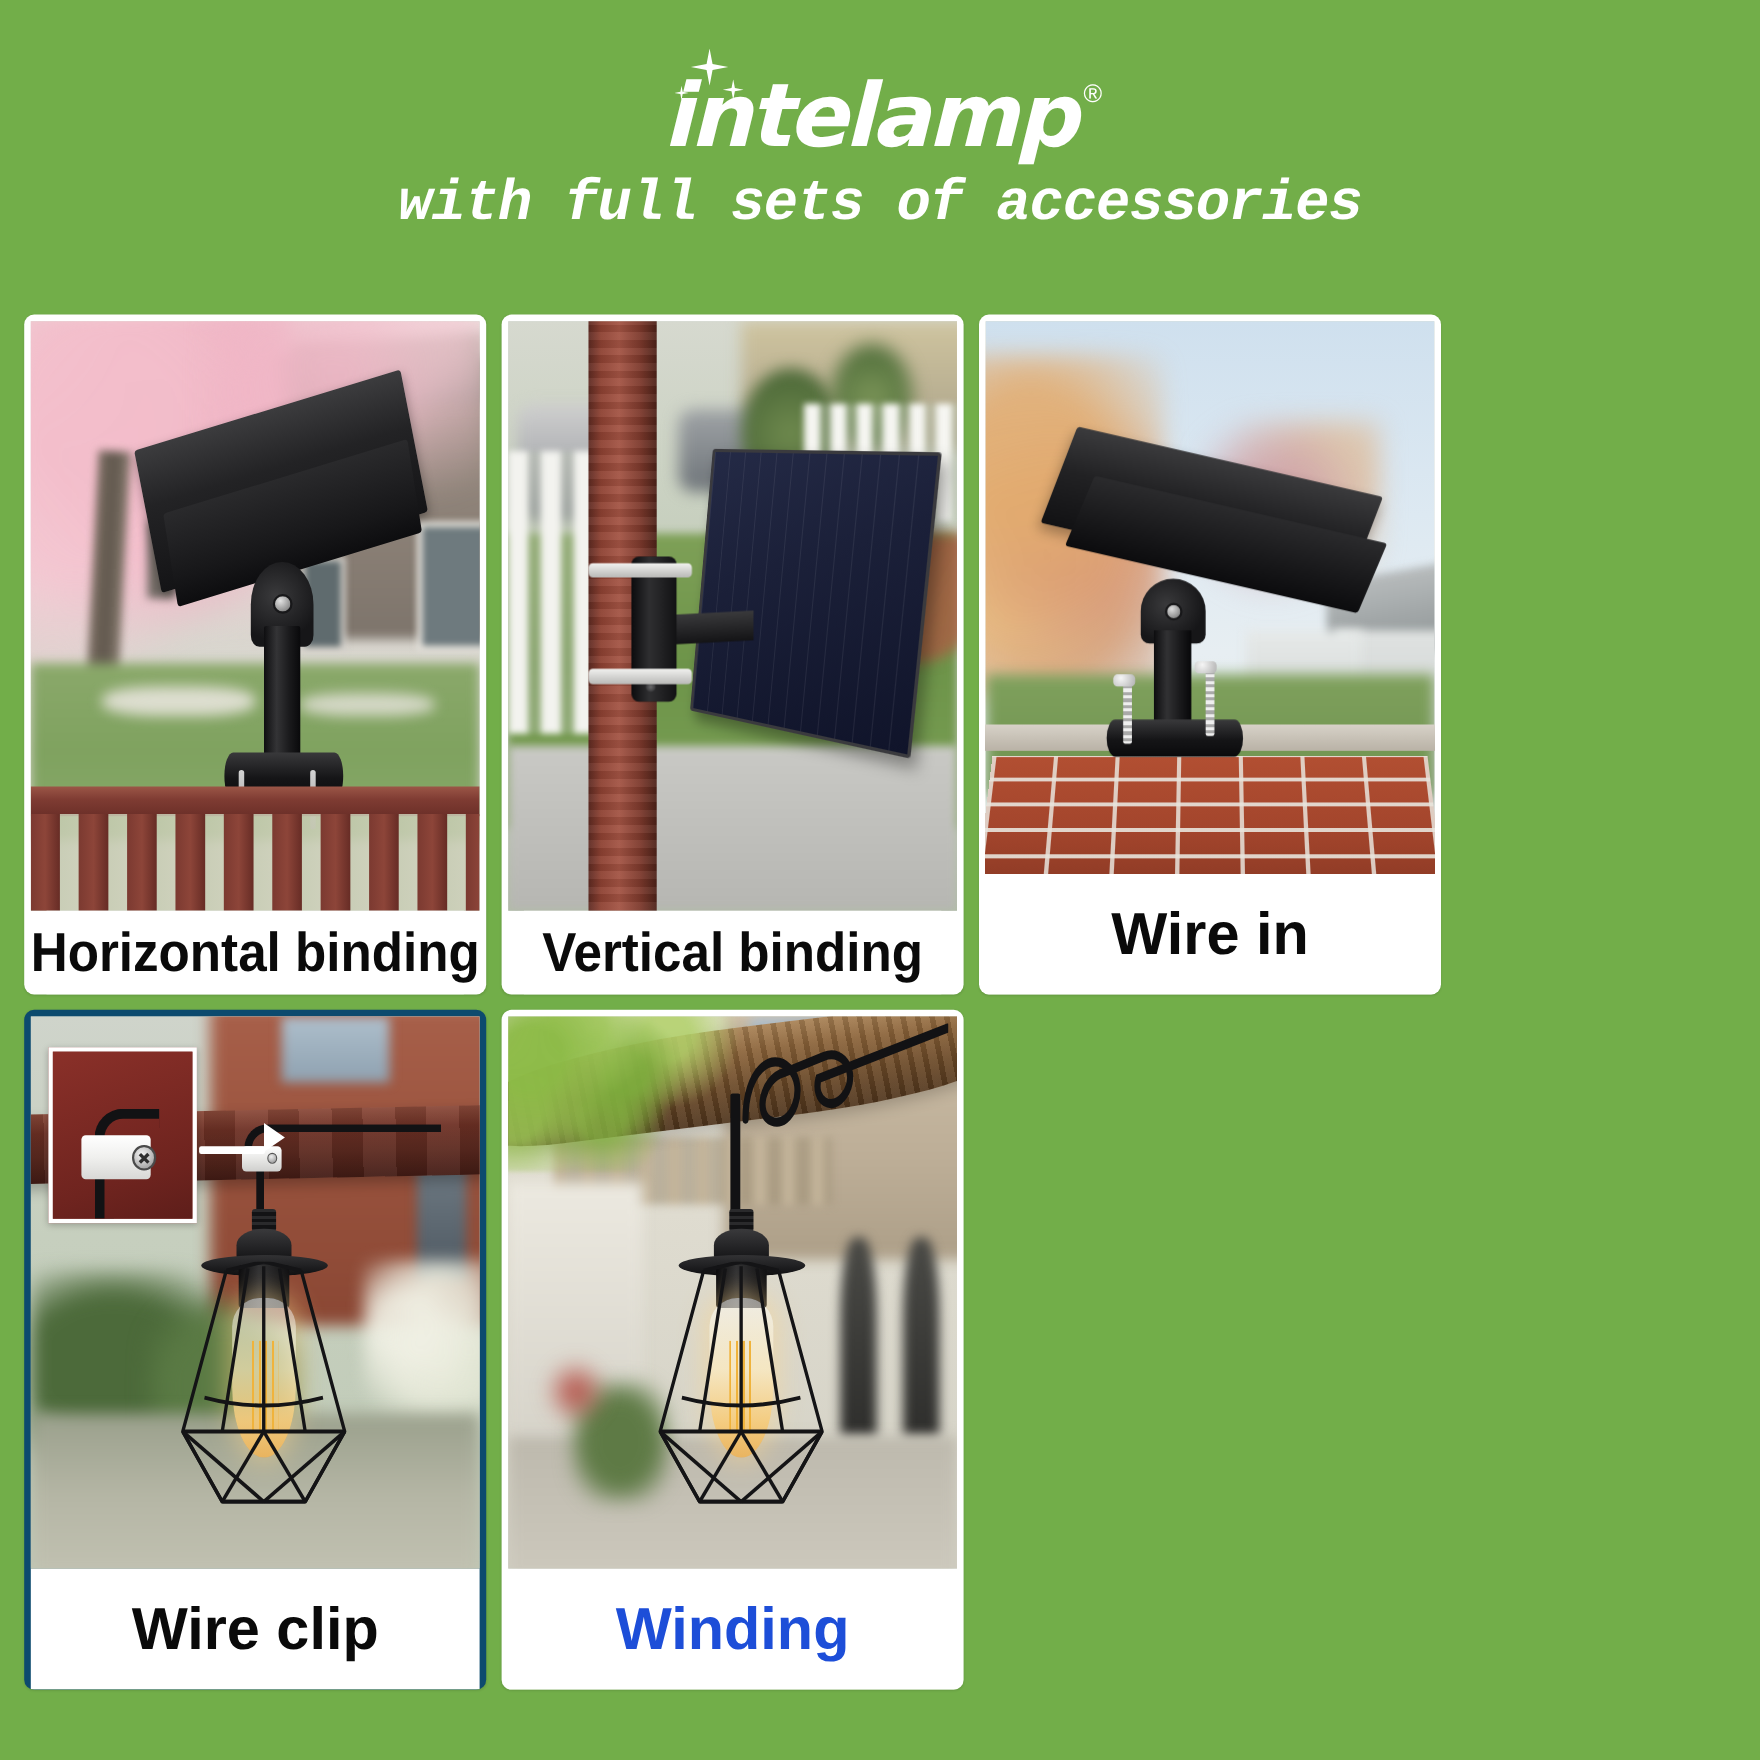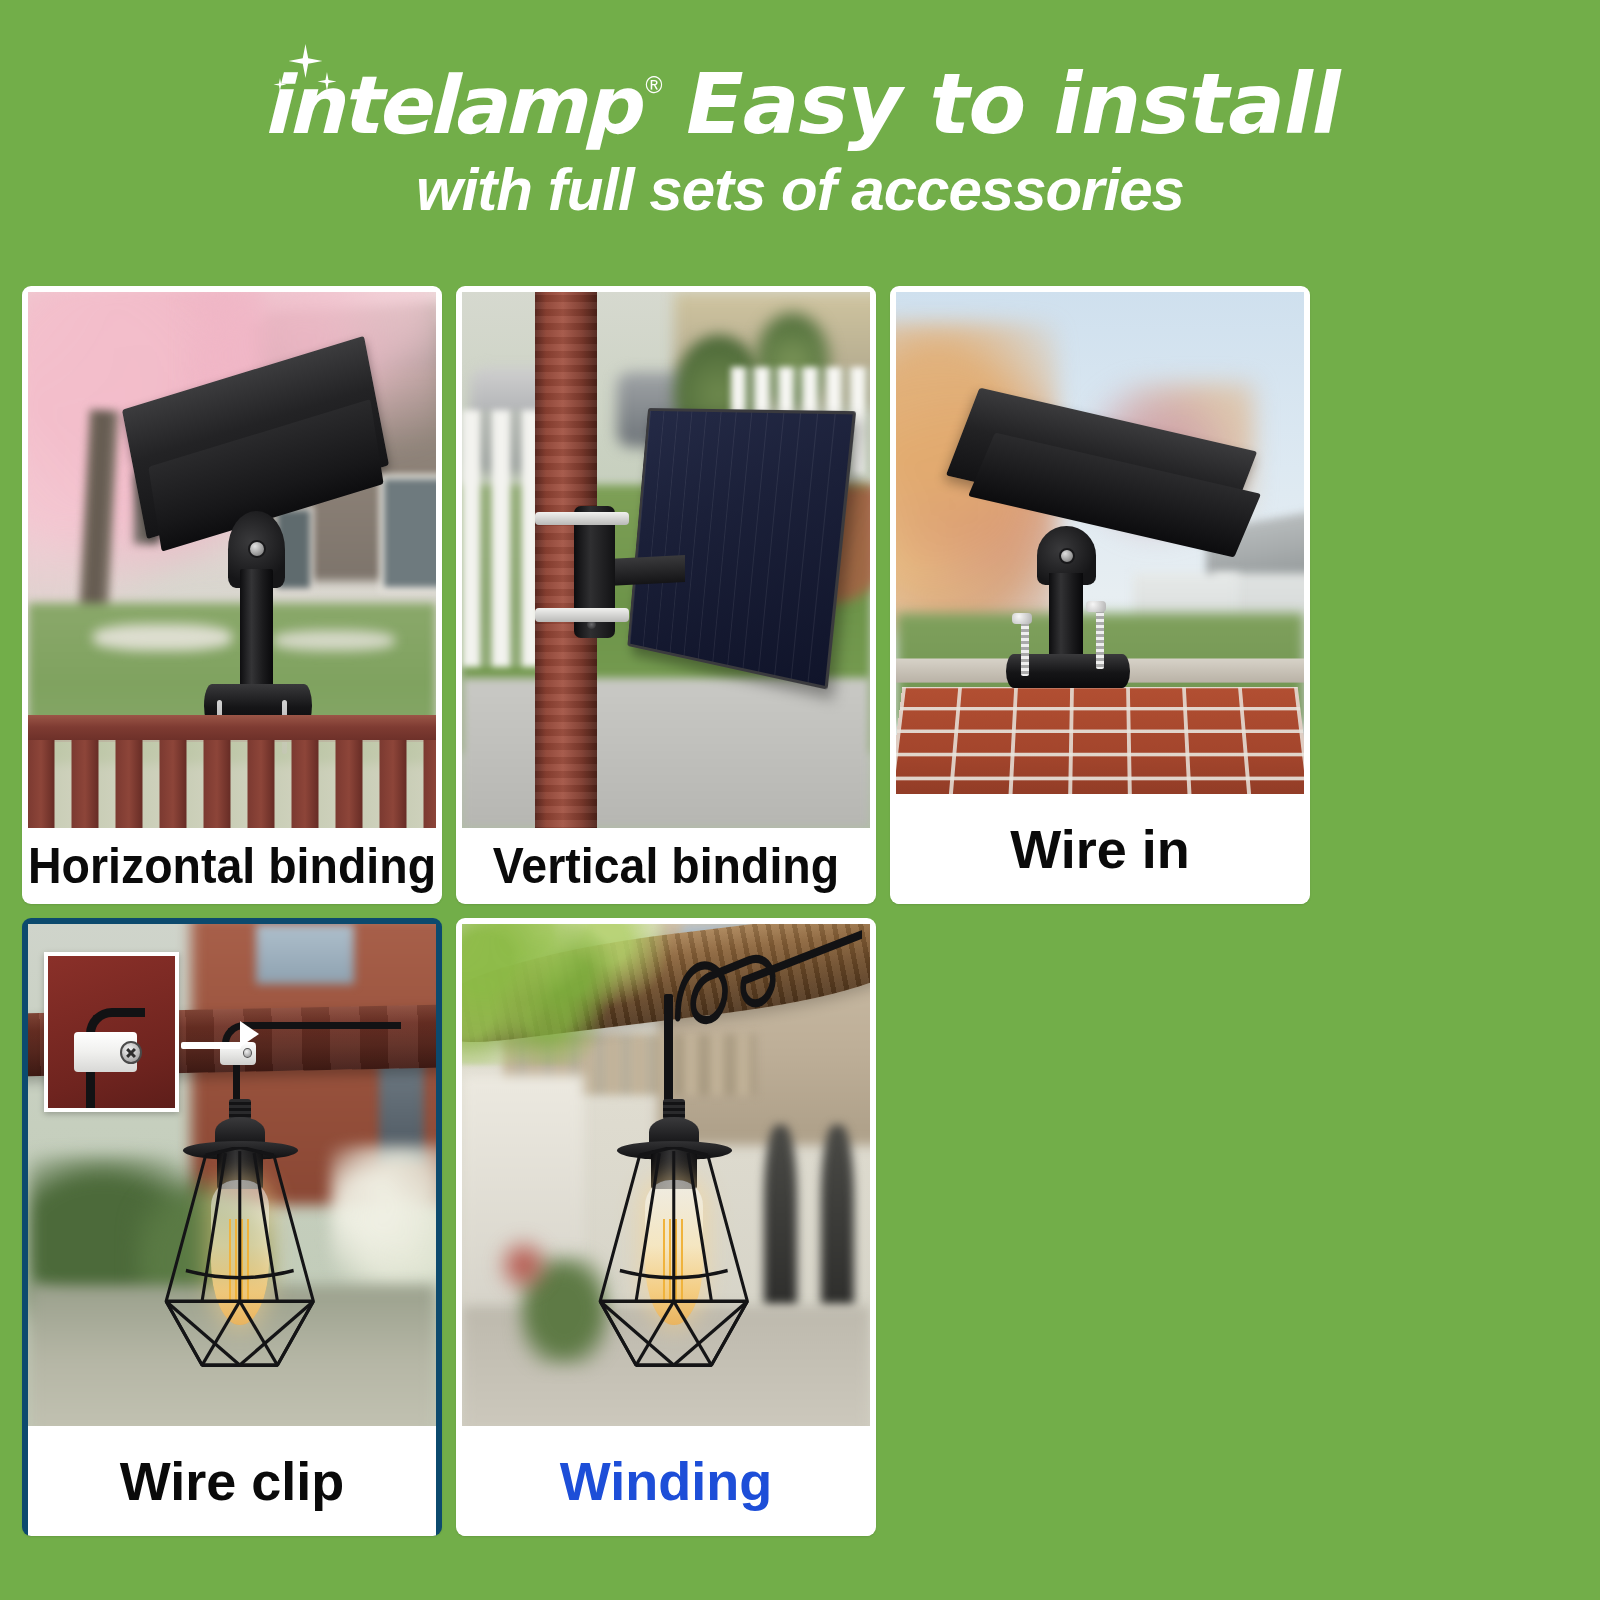--- a/index.html
+++ b/index.html
@@ -95,22 +95,22 @@
     letter-spacing: -1px;
     white-space: nowrap;
   }
 
   .headline-row-2 {
     text-align: center;
     margin-top: 14px;
   }
 
   .headline-sub {
-    font-family: Liberation Sans, sans-serif;
-    font-size: 60px;
+    font-family: Liberation Mono, monospace;
+    font-size: 52px;
     font-weight: bold;
     font-style: italic;
     color: #ffffff;
     line-height: 1;
     letter-spacing: -1px;
     white-space: nowrap;
     display: inline-block;
     transform: scaleX(1.0);
   }
 
@@ -641,21 +641,20 @@
 
   <div class="headline-row-1">
 
     <div class="brand-logo">
       <span class="sparkle sparkle-lg"></span>
       <span class="sparkle sparkle-md"></span>
       <span class="sparkle sparkle-sm"></span>
       <span class="brand-wordmark">intelamp</span><span class="brand-reg">®</span>
     </div>
 
-    <div class="headline-main">Easy to install</div>
   </div>
 
   <div class="headline-row-2">
     <div class="headline-sub">with full sets of accessories</div>
   </div>
 </div>
 
 <div class="grid">
 
   <div class="card row1" style="background: rgb(255, 255, 255);">

